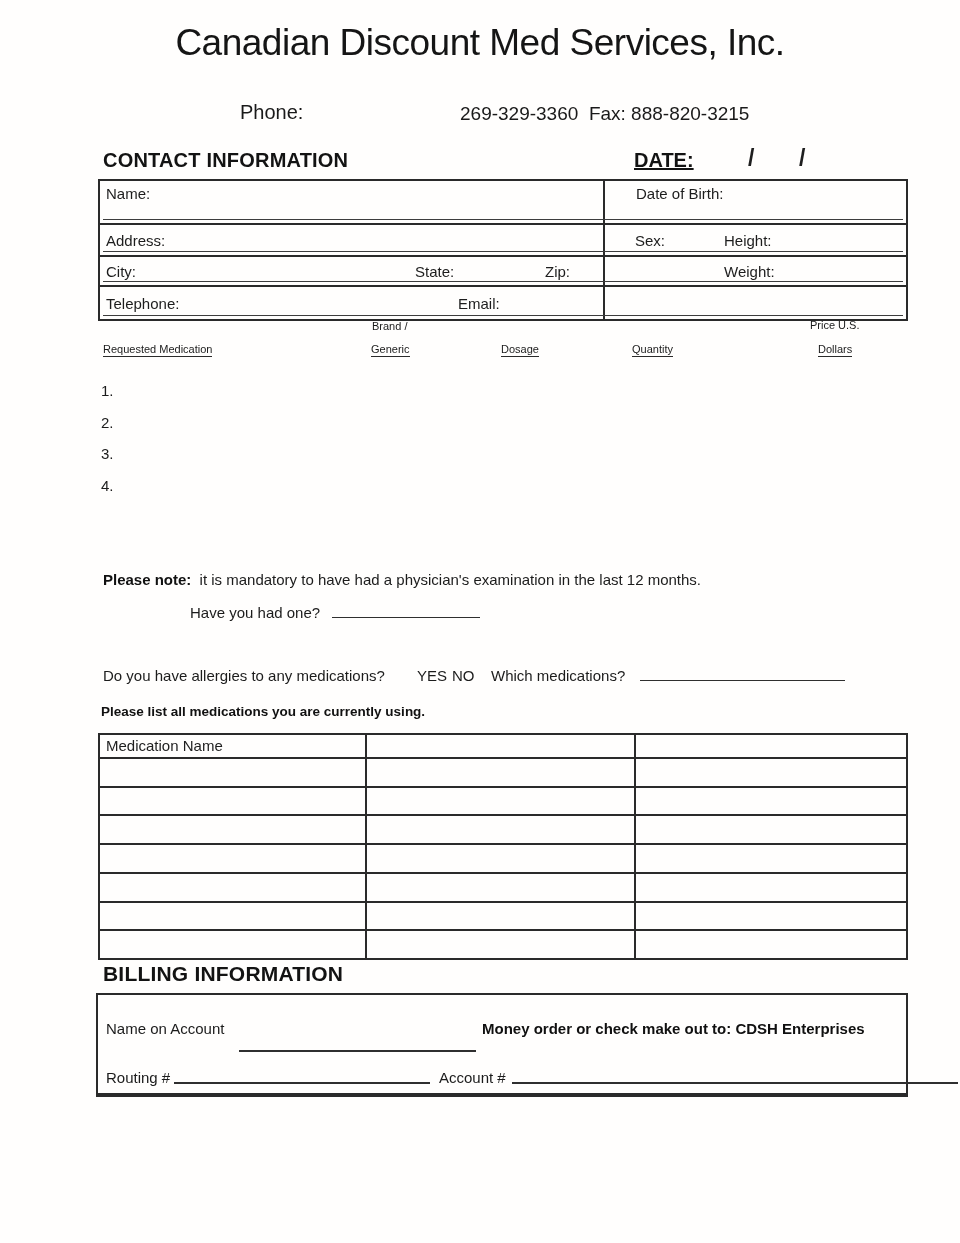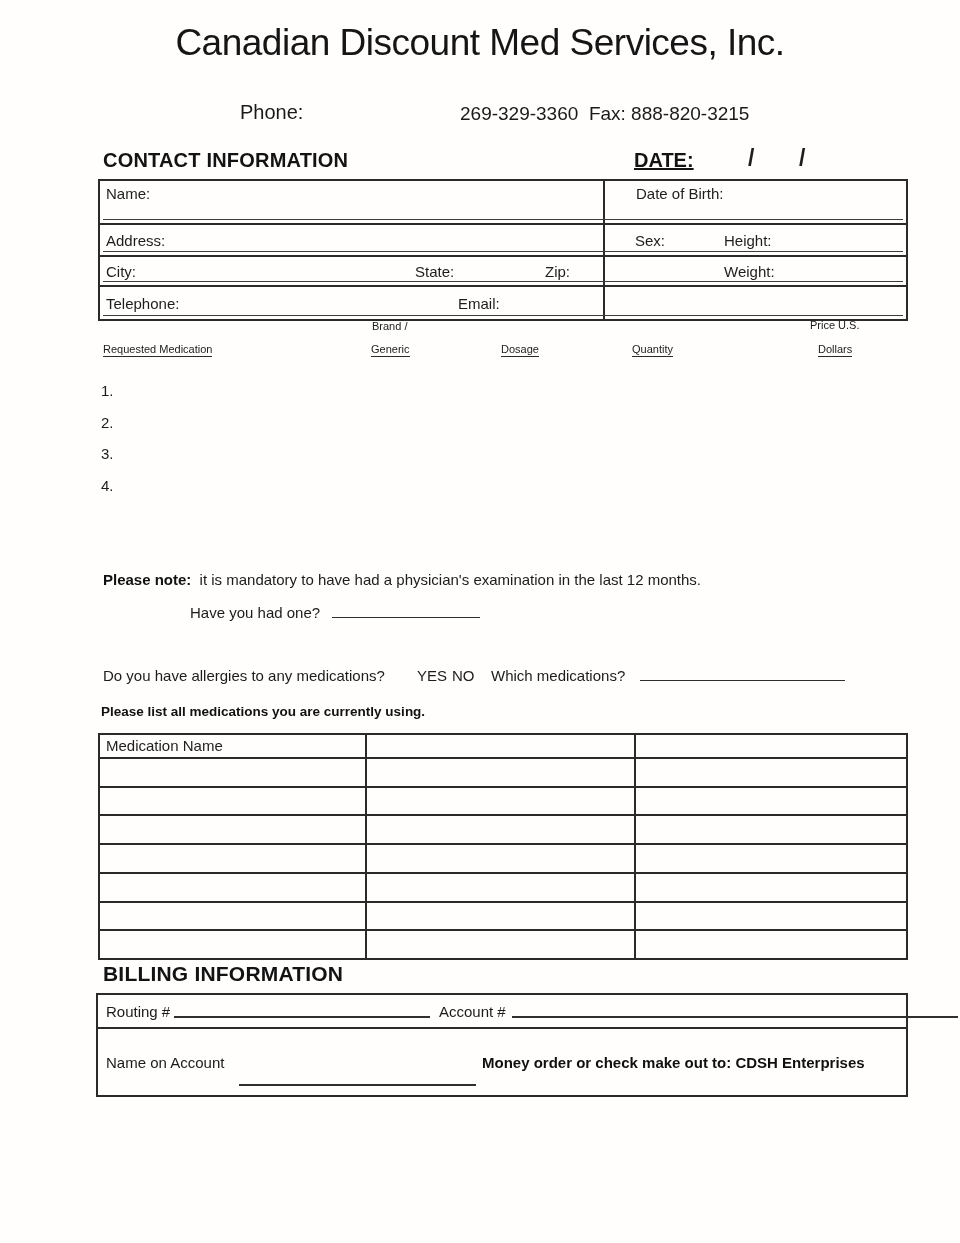--- a/index.html
+++ b/index.html
@@ -144,26 +144,26 @@
       <div class="t-row bb"></div>
       <div class="t-row bb"></div>
       <div class="t-row bb"></div>
       <div class="t-row bb"></div>
       <div class="t-row bb"></div>
       <div class="t-row"></div>
     </div>
 
   <div class="abs sec-head" style="left:103px;top:962px;font-size:21px;">BILLING INFORMATION</div>
   <div class="abs billing-box">
+    <div class="b-row" style="flex:1 1 auto;">
+      <span class="b-text" style="left:8px;">Name on Account</span>
+      <span class="b-line" style="left:141px;width:237px;"></span>
+      <span class="b-text b-bold" style="left:384px;">Money order or check make out to: CDSH Enterprises</span>
+    </div>
     <div class="b-row bb" style="flex:0 0 34px;">
       <span class="b-text" style="left:8px;">Routing #</span>
       <span class="b-line" style="left:76px;width:256px;"></span>
       <span class="b-text" style="left:341px;">Account #</span>
       <span class="b-line" style="left:414px;width:446px;"></span>
     </div>
-    <div class="b-row" style="flex:1 1 auto;">
-      <span class="b-text" style="left:8px;">Name on Account</span>
-      <span class="b-line" style="left:141px;width:237px;"></span>
-      <span class="b-text b-bold" style="left:384px;">Money order or check make out to: CDSH Enterprises</span>
-    </div>
   </div>
 
 </div>
 
 </body></html>

